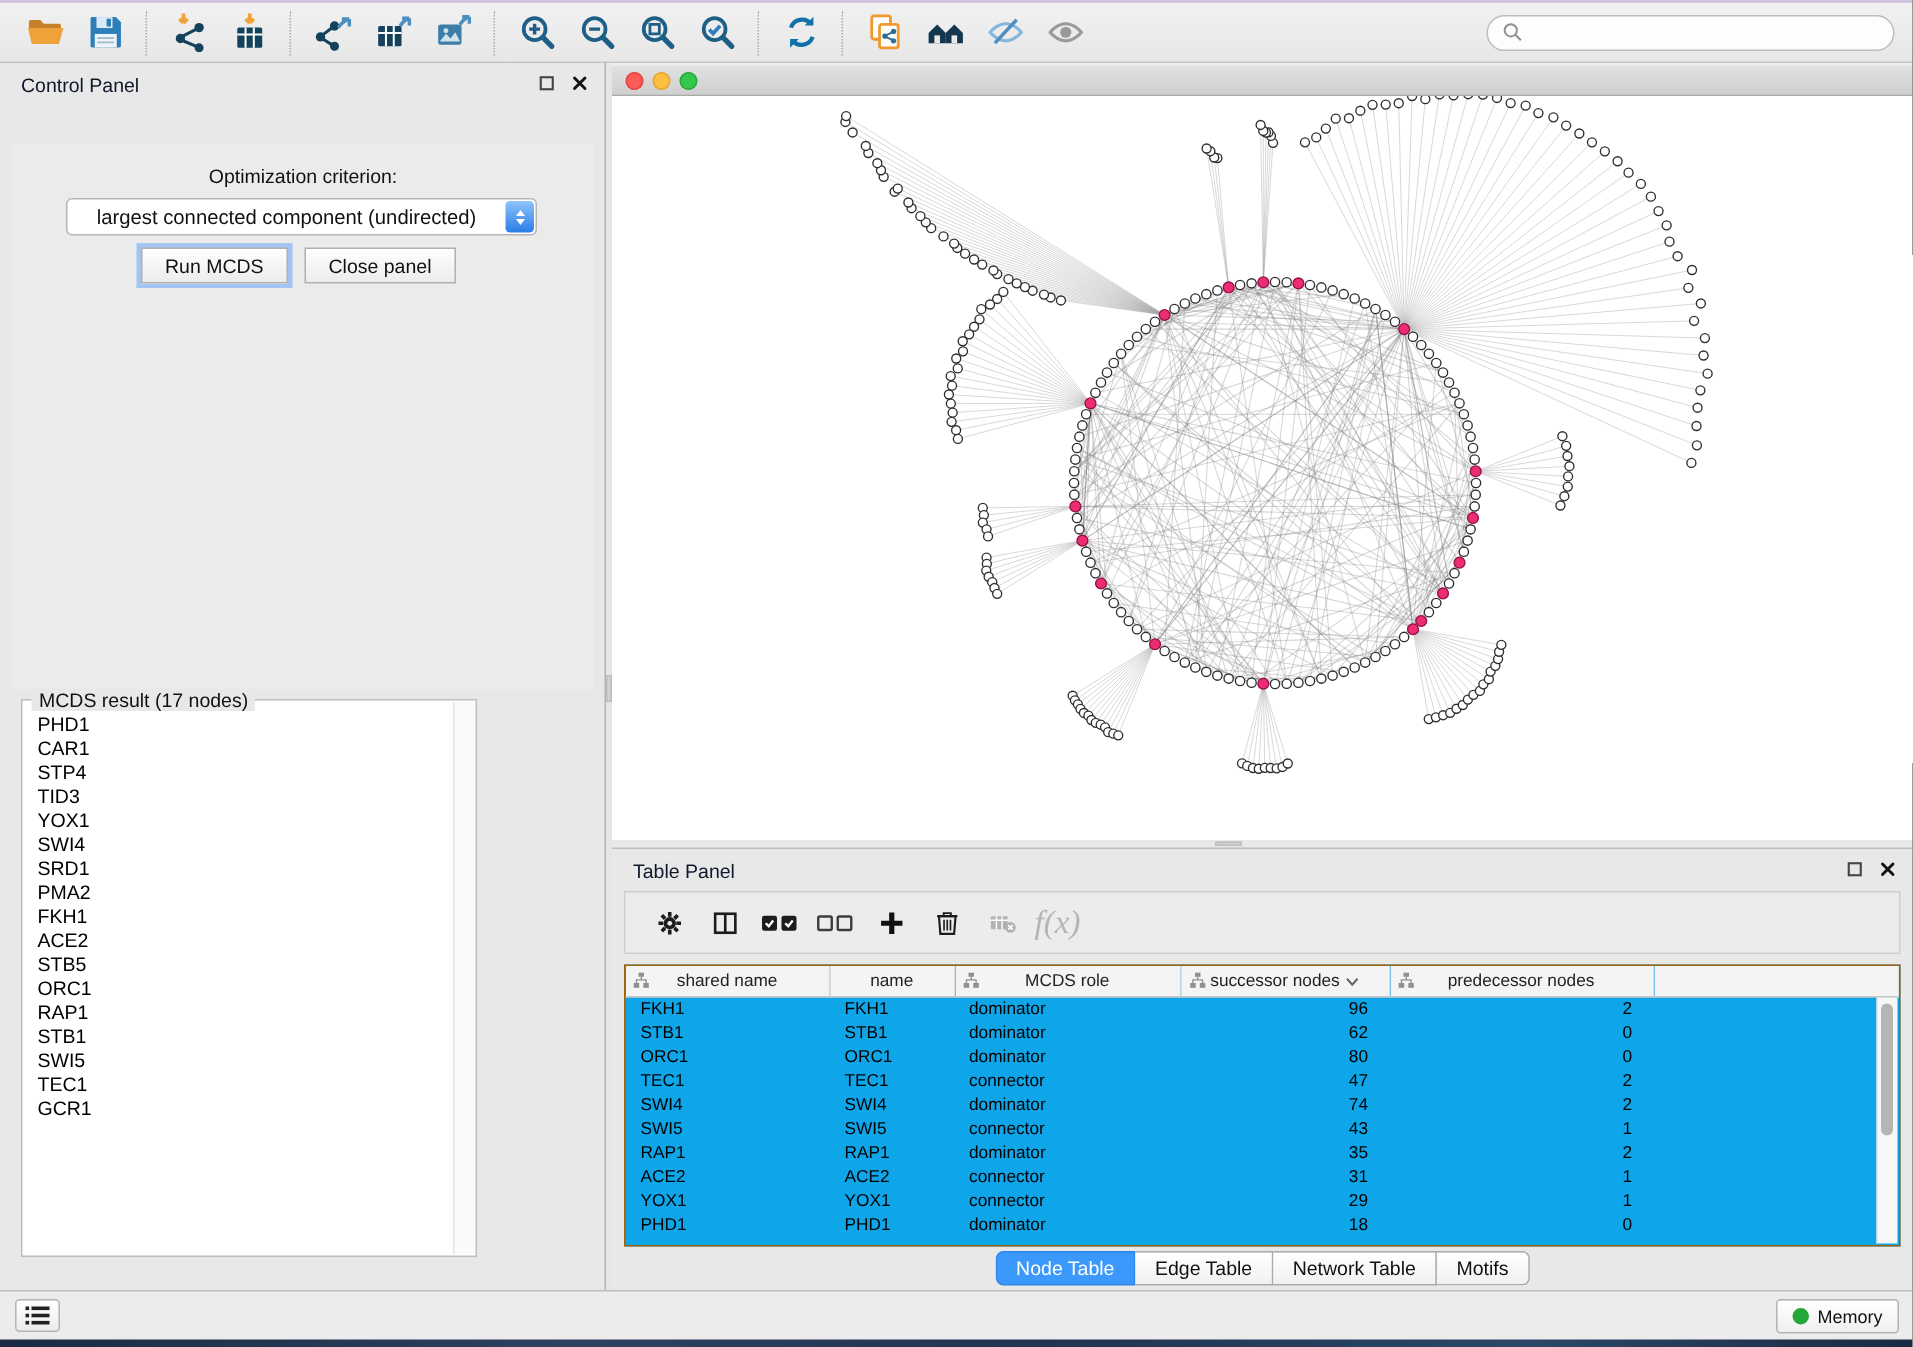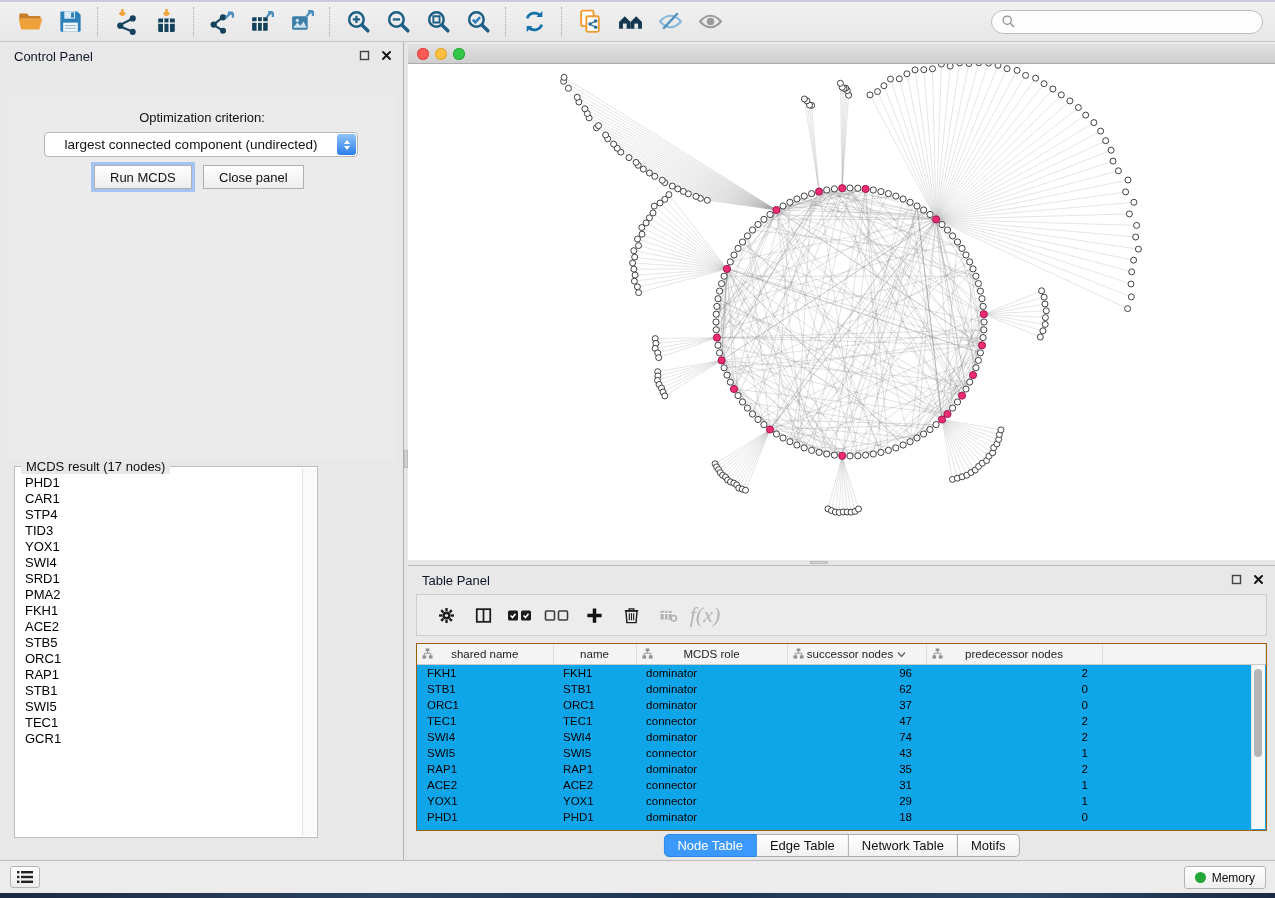--- a/index.html
+++ b/index.html
@@ -1212,21 +1212,21 @@
               <td class="">STB1</td>
               <td class="">dominator</td>
               <td class="num">62</td>
               <td class="num">0</td>
               <td></td>
             </tr>
             <tr>
               <td class="">ORC1</td>
               <td class="">ORC1</td>
               <td class="">dominator</td>
-              <td class="num">37</td>
+              <td class="num">80</td>
               <td class="num">0</td>
               <td></td>
             </tr>
             <tr>
               <td class="">TEC1</td>
               <td class="">TEC1</td>
               <td class="">connector</td>
               <td class="num">47</td>
               <td class="num">2</td>
               <td></td>

